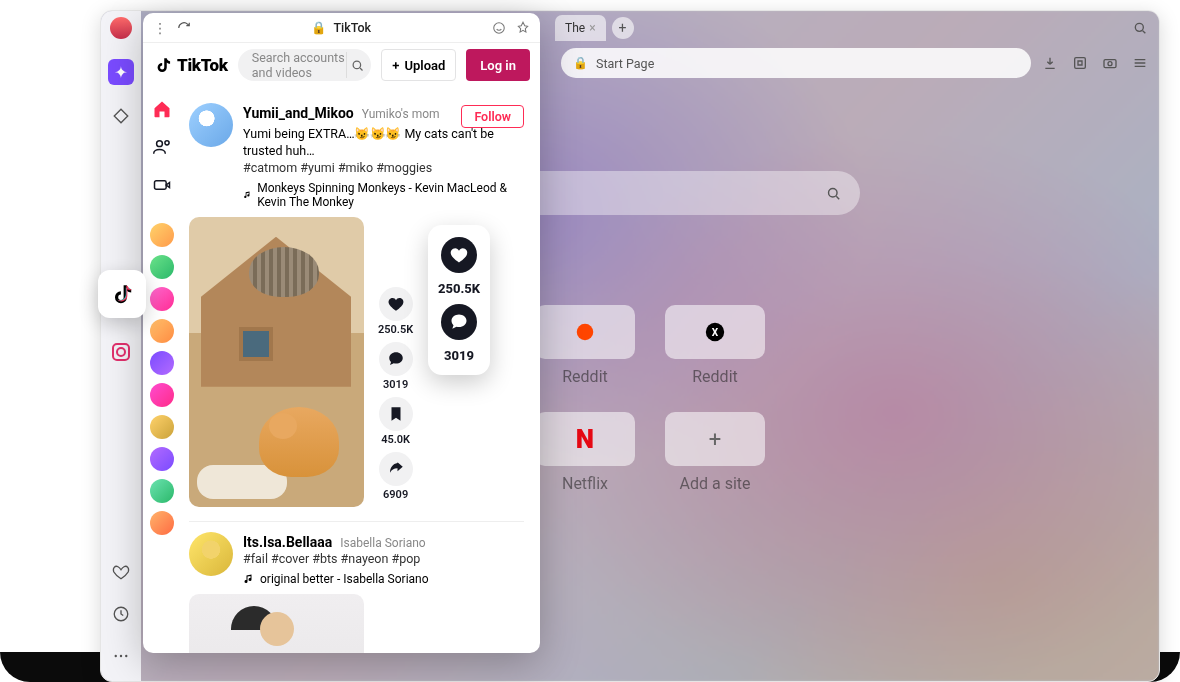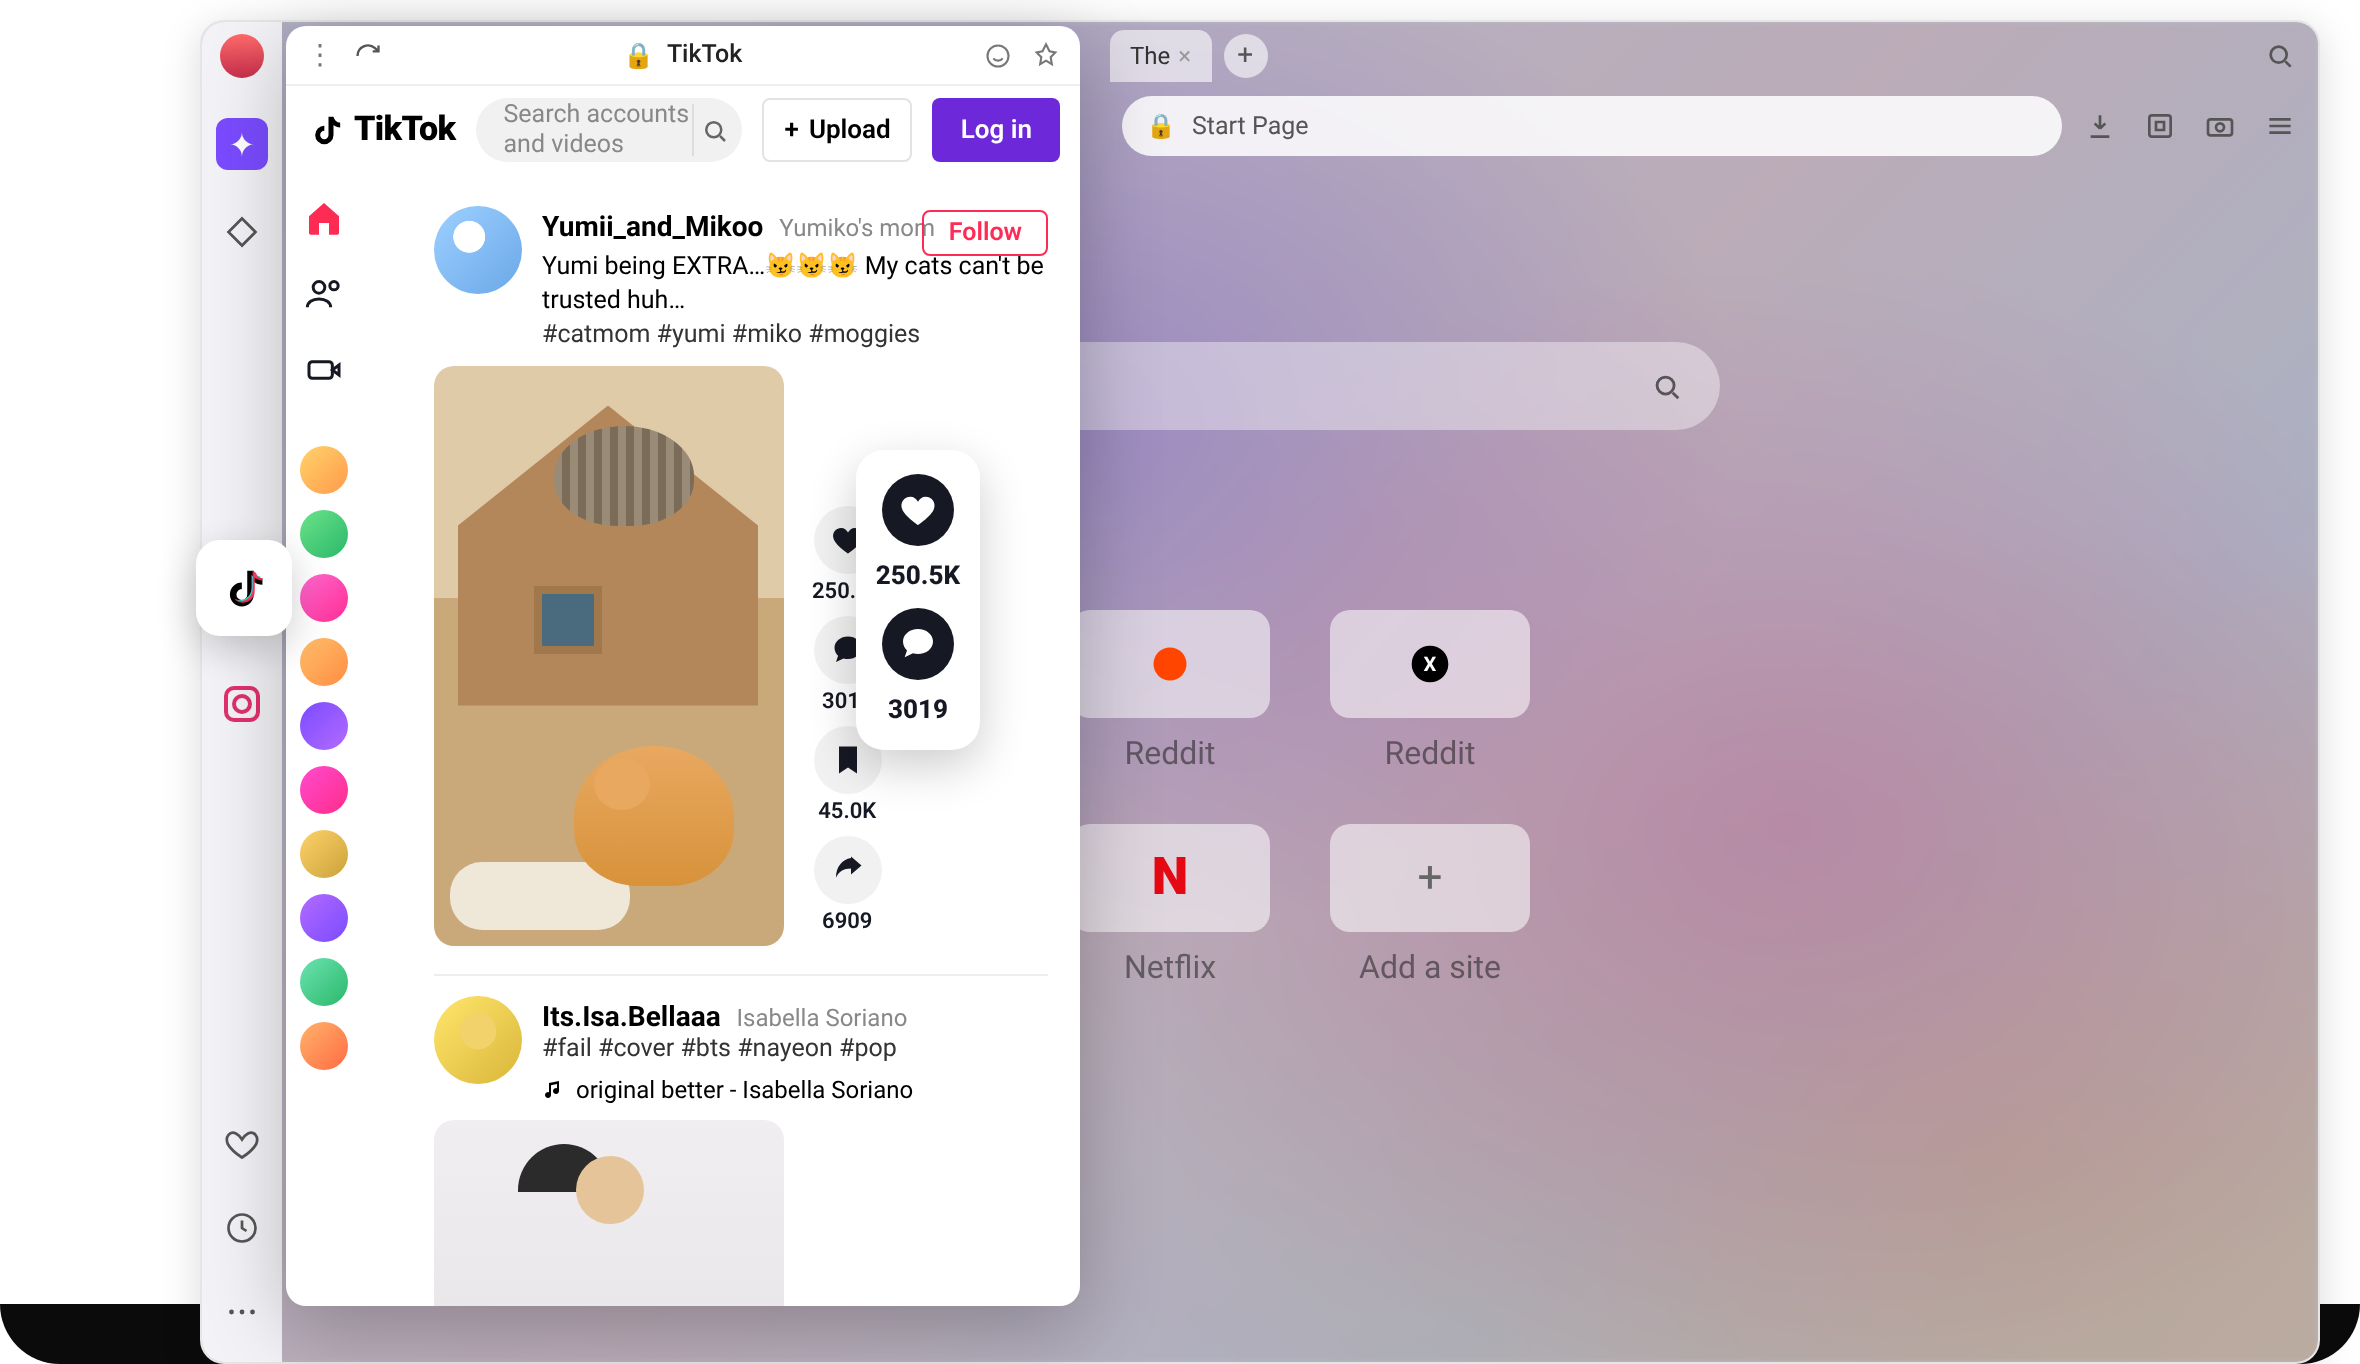--- a/index.html
+++ b/index.html
@@ -63,21 +63,21 @@
 .tt-url .u-right{margin-left:auto;display:flex;gap:10px;color:#777;}
 .tt-url .u-right svg{width:14px;height:14px;}
 
 .tt-header{height:44px;display:flex;align-items:center;padding:0 10px;gap:10px;}
 .tt-logo{display:flex;align-items:center;gap:4px;font-weight:900;font-size:17px;letter-spacing:-0.3px;}
 .tt-logo svg{width:20px;height:20px;}
 .tt-search{flex:1;height:32px;background:#f1f1f2;border-radius:20px;display:flex;align-items:center;padding:0 4px 0 14px;font-size:12.5px;color:#888;}
 .tt-search .sbtn{margin-left:auto;width:34px;height:26px;border-left:1px solid #ddd;display:flex;align-items:center;justify-content:center;color:#666;}
 .tt-search .sbtn svg{width:15px;height:15px;}
 .tt-upload{height:32px;border:1px solid #e3e3e4;border-radius:4px;padding:0 10px;display:flex;align-items:center;gap:5px;font-size:13px;font-weight:600;}
-.tt-login{height:32px;border-radius:4px;background:#6d28d9;color:#fff;padding:0 14px;display:flex;align-items:center;font-size:13px;font-weight:600;}
+.tt-login{height:32px;border-radius:4px;background:#be185d;color:#fff;padding:0 14px;display:flex;align-items:center;font-size:13px;font-weight:600;}
 
 .tt-body{flex:1;display:flex;overflow:hidden;}
 .tt-side{width:38px;display:flex;flex-direction:column;align-items:center;padding-top:12px;gap:18px;}
 .tt-side .nav-ico svg{width:20px;height:20px;}
 .nav-home svg{color:#fe2c55;}
 .nav-ico{color:#161823;}
 .tt-side .avatars{display:flex;flex-direction:column;gap:8px;margin-top:10px;}
 .avatar{width:24px;height:24px;border-radius:50%;}
 .a0{background:linear-gradient(135deg,#ffd36b,#ff9a4b);}
 .a1{background:linear-gradient(135deg,#6be38a,#2bb86a);}
@@ -85,21 +85,21 @@
 .a3{background:linear-gradient(135deg,#ffc06b,#ff8c42);}
 .a4{background:linear-gradient(135deg,#7a4bff,#b36bff);}
 .a5{background:linear-gradient(135deg,#ff4bd1,#ff2c88);}
 .a6{background:linear-gradient(135deg,#ffd26b,#caa23a);}
 .a7{background:linear-gradient(135deg,#b36bff,#7a4bff);}
 .a8{background:linear-gradient(135deg,#6be3b0,#2bb86a);}
 .a9{background:linear-gradient(135deg,#ffb36b,#ff6b42);}
 
 .tt-feed{flex:1;overflow-y:auto;padding:6px 16px 20px 8px;}
 .tt-feed::-webkit-scrollbar{width:0;}
-.post{border-bottom:1px solid #eee;padding:10px 0 14px 0;margin-left:28px;}
+.post{border-bottom:1px solid #eee;padding:10px 0 14px 0;}
 .post-head{display:flex;gap:10px;align-items:flex-start;position:relative;}
 .post-avatar{width:44px;height:44px;border-radius:50%;flex-shrink:0; background-size:cover;}
 .pa-cat{background:radial-gradient(circle at 40% 35%, #fff 0 20%, transparent 21%), linear-gradient(135deg,#9ed0ff,#6aa8e8);}
 .pa-bella{background:radial-gradient(circle at 50% 40%, #f2d36b 0 26%, transparent 27%), linear-gradient(135deg,#ffe66b,#d9b63a);}
 .post-meta{flex:1;min-width:0;}
 .username{font-weight:700;font-size:14px;}
 .nick{color:#888;font-size:12px;margin-left:4px;font-weight:400;}
 .caption{font-size:12.5px;color:#000000;margin-top:4px;line-height:1.35;}
 .tags{font-size:12.5px;color:#333;}
 .sound{font-size:12px;margin-top:6px;display:flex;align-items:center;gap:5px;}
@@ -380,20 +380,26 @@
     <div class="tt-feed">
 
       <div class="post">
         <div class="post-head">
           <div class="post-avatar pa-cat"></div>
           <div class="post-meta">
             <span class="username">Yumii_and_Mikoo</span>
             <span class="nick">Yumiko's mom</span>
             <div class="caption">Yumi being EXTRA…😼😼😼 My cats can't be trusted huh…</div>
             <div class="tags">#catmom #yumi #miko #moggies</div>
+            <div class="sound">
+              <svg viewBox="0 0 24 24" fill="currentColor">
+                  <path d="M9 17a3 3 0 1 1-2-2.8V5l10-2v10a3 3 0 1 1-2-2.8V6l-6 1.2V17z"></path>
+                </svg>
+              <span>Monkeys Spinning Monkeys - Kevin MacLeod &amp; Kevin The Monkey</span>
+            </div>
           </div>
           <div class="follow-btn"><span>Follow</span></div>
         </div>
         <div class="post-body">
           <div class="video v1">
             <div class="house"></div>
               <div class="cat1"></div>
               <div class="window"></div>
               <div class="bed"></div>
               <div class="cat2"></div>

